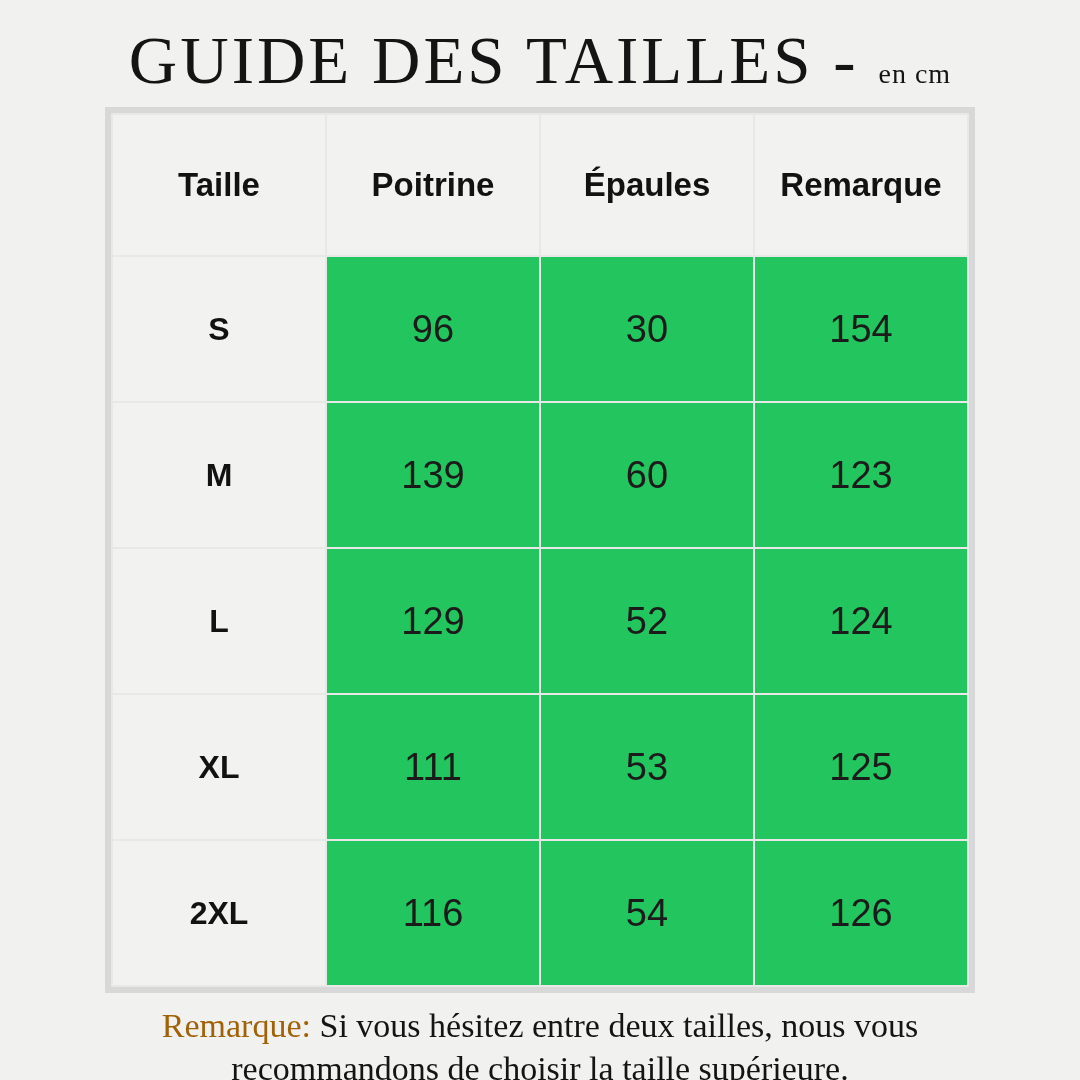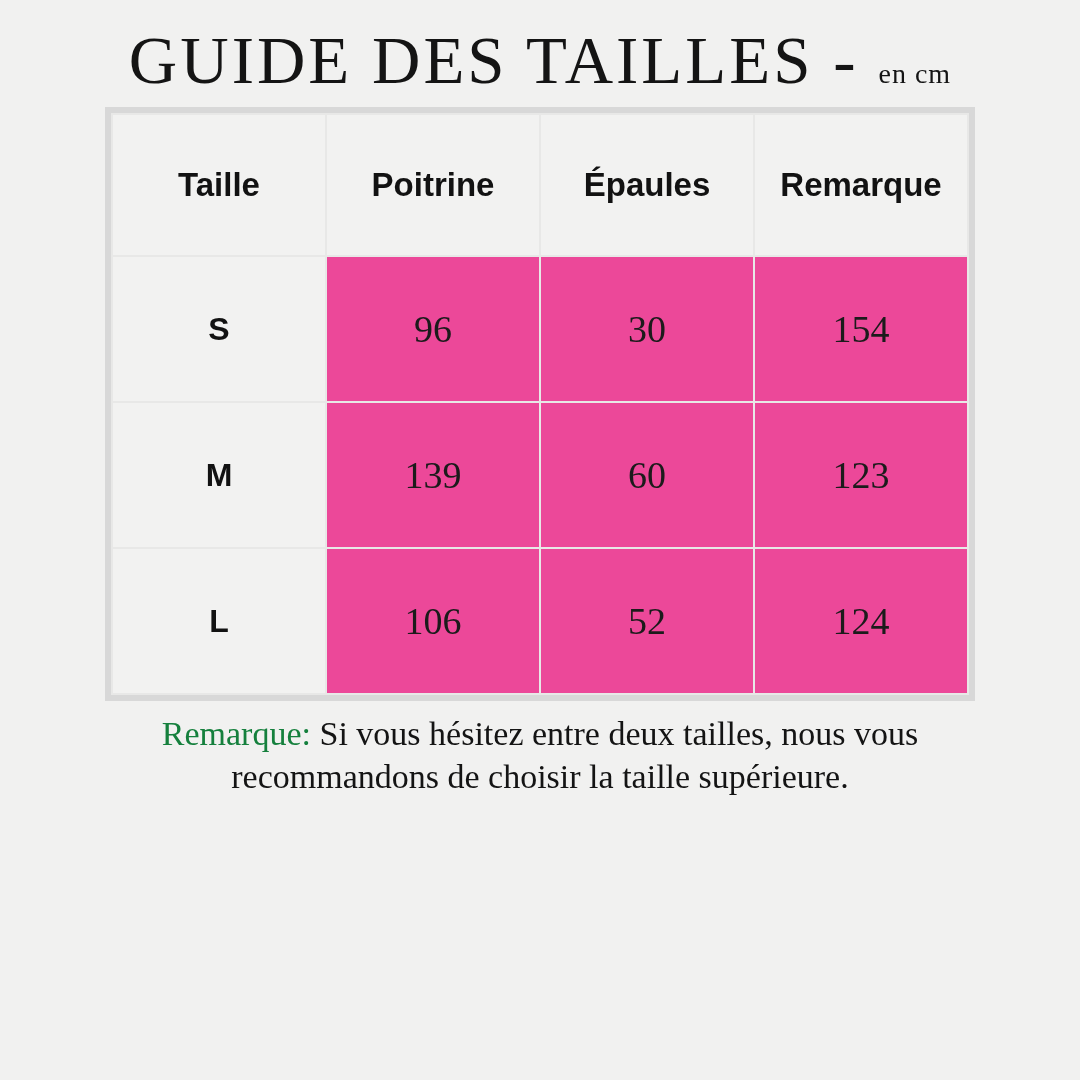--- a/index.html
+++ b/index.html
@@ -65,37 +65,36 @@
   }
   td.size-cell {
     height: 136px;
     background: #f2f2f1;
     font-weight: 700;
     font-size: 32px;
     color: #121212;
   }
   td.value-cell {
     height: 136px;
-    background: #ec4899;
+    background: #22c55e;
     font-weight: 400;
     font-size: 38px;
     color: #1b1b1b;
-    font-family: Liberation Serif, serif;
   }
   .note {
     margin-top: 12px;
     width: 960px;
     text-align: center;
     font-family: "Liberation Serif", serif;
     font-size: 34px;
     line-height: 1.25;
     color: #141414;
   }
   .note-label {
-    color: #15803d;
+    color: #a16207;
   }
 </style>
 </head>
 <body>
 
 <div class="page">
 
   <div class="title">
     <span class="title-main">GUIDE DES TAILLES -</span>
     <span class="title-unit">en cm</span>
@@ -119,23 +118,35 @@
             <td class="value-cell">154</td>
           </tr>
           <tr>
             <td class="size-cell">M</td>
             <td class="value-cell">139</td>
             <td class="value-cell">60</td>
             <td class="value-cell">123</td>
           </tr>
           <tr>
             <td class="size-cell">L</td>
-            <td class="value-cell">106</td>
+            <td class="value-cell">129</td>
             <td class="value-cell">52</td>
             <td class="value-cell">124</td>
+          </tr>
+          <tr>
+            <td class="size-cell">XL</td>
+            <td class="value-cell">111</td>
+            <td class="value-cell">53</td>
+            <td class="value-cell">125</td>
+          </tr>
+          <tr>
+            <td class="size-cell">2XL</td>
+            <td class="value-cell">116</td>
+            <td class="value-cell">54</td>
+            <td class="value-cell">126</td>
           </tr>
         </tbody>
     </table>
   </div>
 
   <div class="note">
     <span class="note-label">Remarque:</span>
     <span class="note-text">Si vous hésitez entre deux tailles, nous vous recommandons de choisir la taille supérieure.</span>
   </div>
 

